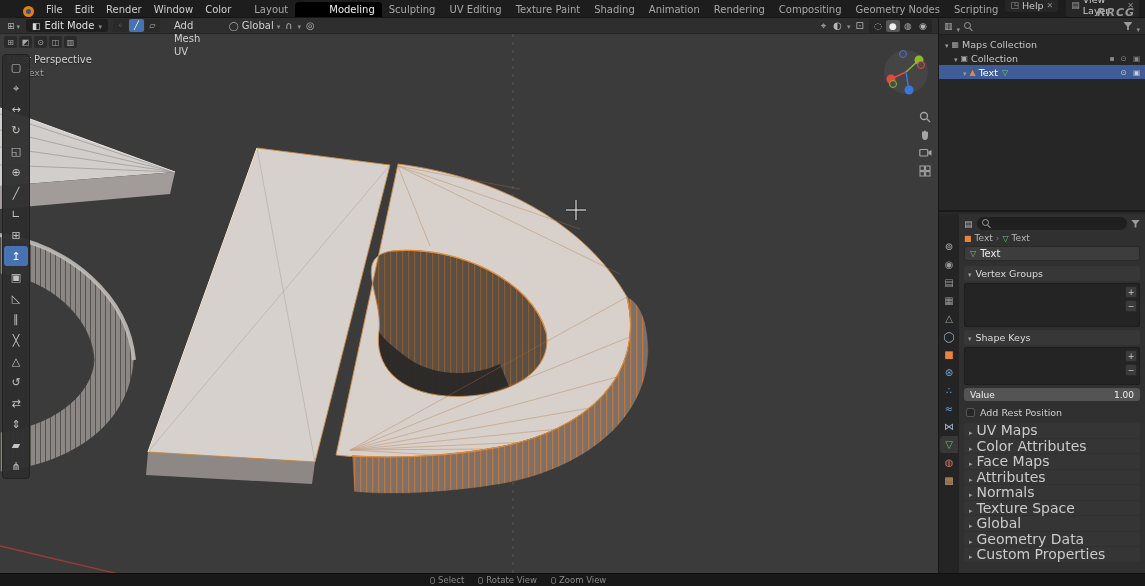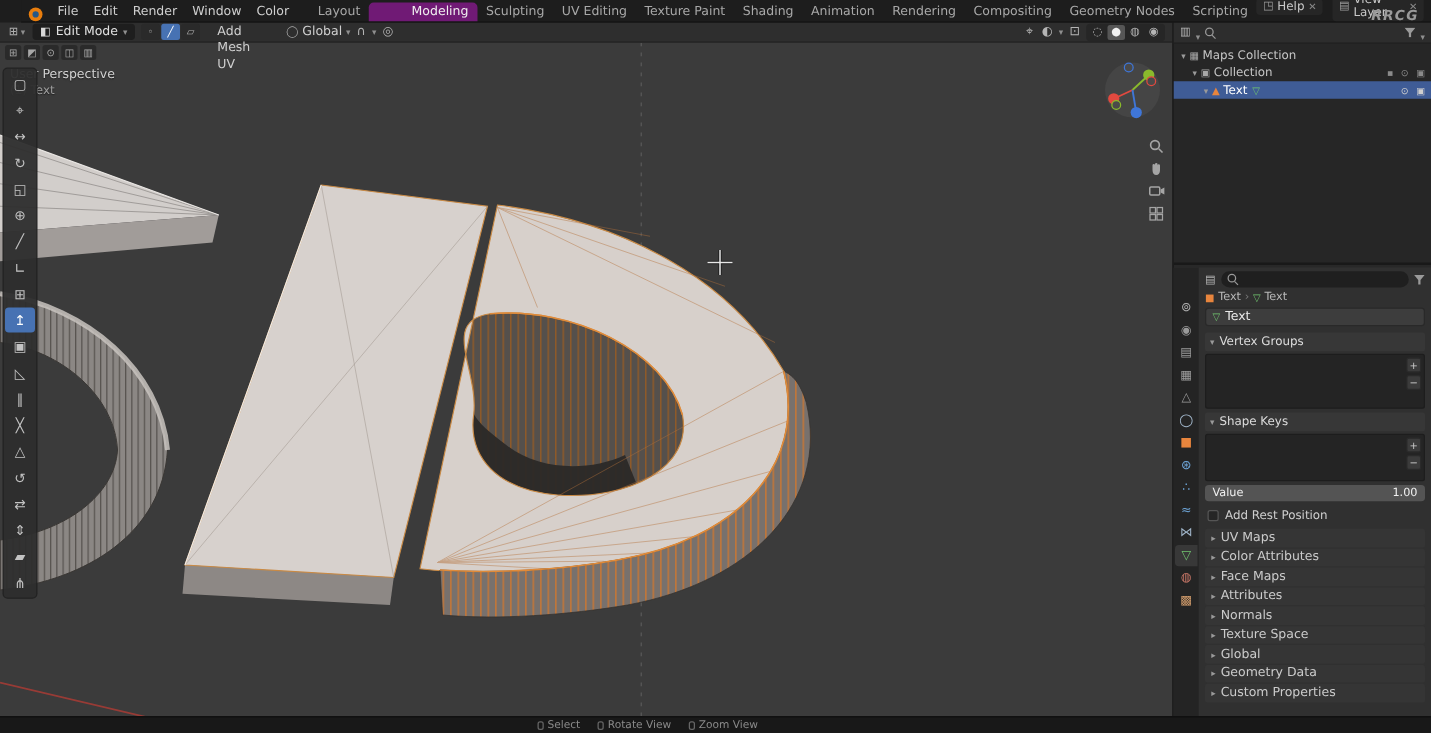--- a/index.html
+++ b/index.html
@@ -8,21 +8,21 @@
        font-family:"DejaVu Sans",sans-serif;color:#c9c9c9;-webkit-user-select:none;user-select:none;}
 
   
   .topbar{position:absolute;left:17px;top:0;right:0;height:18px;background:#1d1d1d;display:flex;align-items:flex-end;
           padding:0 6px;font-size:10px;z-index:6;border-bottom:1px solid #151515;}
   .blender-logo{width:11px;height:11px;border-radius:50%;background:#e87d0d;margin-right:6px;position:relative;flex:none;}
   .blender-logo::after{content:"";position:absolute;left:3px;top:3px;width:5px;height:5px;border-radius:50%;background:#265787;}
   .menu-item{padding:2px 6px;color:#cfcfcf;border-radius:3px;white-space:nowrap;}
   .ws-tabs{display:flex;margin-left:10px;}
   .ws-tab{padding:2px 7px;color:#a8a8a8;white-space:nowrap;border-radius:4px 4px 0 0;}
-  .ws-tab.active{background:#701a75;color:#efefef;padding-left:34px;}
+  .ws-tab.active{background:#000000;color:#efefef;padding-left:34px;}
   .topbar-right{margin-left:auto;display:flex;gap:8px;align-items:center;font-size:9.5px;}
   .tb-group{display:flex;align-items:center;gap:3px;background:#262626;border-radius:3px;padding:1px 5px;}
   .tb-ic{color:#9a9a9a;font-size:9px;}
   .tb-x{color:#8a8a8a;font-size:8px;}
 
   
   .vp-header{position:absolute;left:0;top:18px;width:938px;height:16px;background:#2e2e2e;display:flex;
              align-items:center;gap:3px;padding:0 4px;font-size:10px;z-index:5;border-bottom:1px solid #242424;}
   .hdr-btn{display:flex;align-items:center;gap:2px;padding:0 3px;color:#bdbdbd;}
   .mode-select{display:flex;align-items:center;gap:4px;background:#1e1e1e;border-radius:3px;padding:1px 6px;color:#e0e0e0;}
@@ -111,21 +111,21 @@
   .list-box{position:relative;height:44px;background:#242424;border:1px solid #1d1d1d;border-radius:2px;margin-bottom:3px;}
   .list-box.small{height:38px;}
   .lb-btns{position:absolute;right:2px;top:2px;display:flex;flex-direction:column;gap:2px;}
   .lb-btn{width:12px;height:12px;background:#3b3b3b;border:1px solid #2a2a2a;border-radius:2px;color:#cfcfcf;
           font-size:8px;display:flex;align-items:center;justify-content:center;}
   .value-row{height:13px;background:#545454;border-radius:3px;display:flex;align-items:center;justify-content:space-between;
              padding:0 6px;font-size:9px;color:#f0f0f0;margin-bottom:4px;}
   .check-row{height:14px;display:flex;align-items:center;gap:5px;font-size:9.5px;color:#cfcfcf;margin-bottom:4px;padding-left:2px;}
   .checkbox{width:9px;height:9px;background:#262626;border:1px solid #555;border-radius:2px;flex:none;}
   .collapsed-row{height:14.5px;background:#353535;border-radius:2px;display:flex;align-items:center;gap:4px;
-                 padding:0 5px;font-size:10px;color:#cbcbcb;margin-bottom:1px;}
+                 padding:0 5px;font-size:14px;color:#cbcbcb;margin-bottom:1px;}
 
   
   .statusbar{position:absolute;left:0;right:0;bottom:0;height:13px;background:#181818;border-top:1px solid #0e0e0e;
              display:flex;align-items:center;gap:14px;padding-left:430px;font-size:8.5px;color:#8a8a8a;z-index:7;}
   .sb-item{display:flex;align-items:center;gap:3px;}
   .sb-dot{width:5px;height:7px;border:1px solid #666;border-radius:2px;}
 </style>
 </head>
 <body>
 

